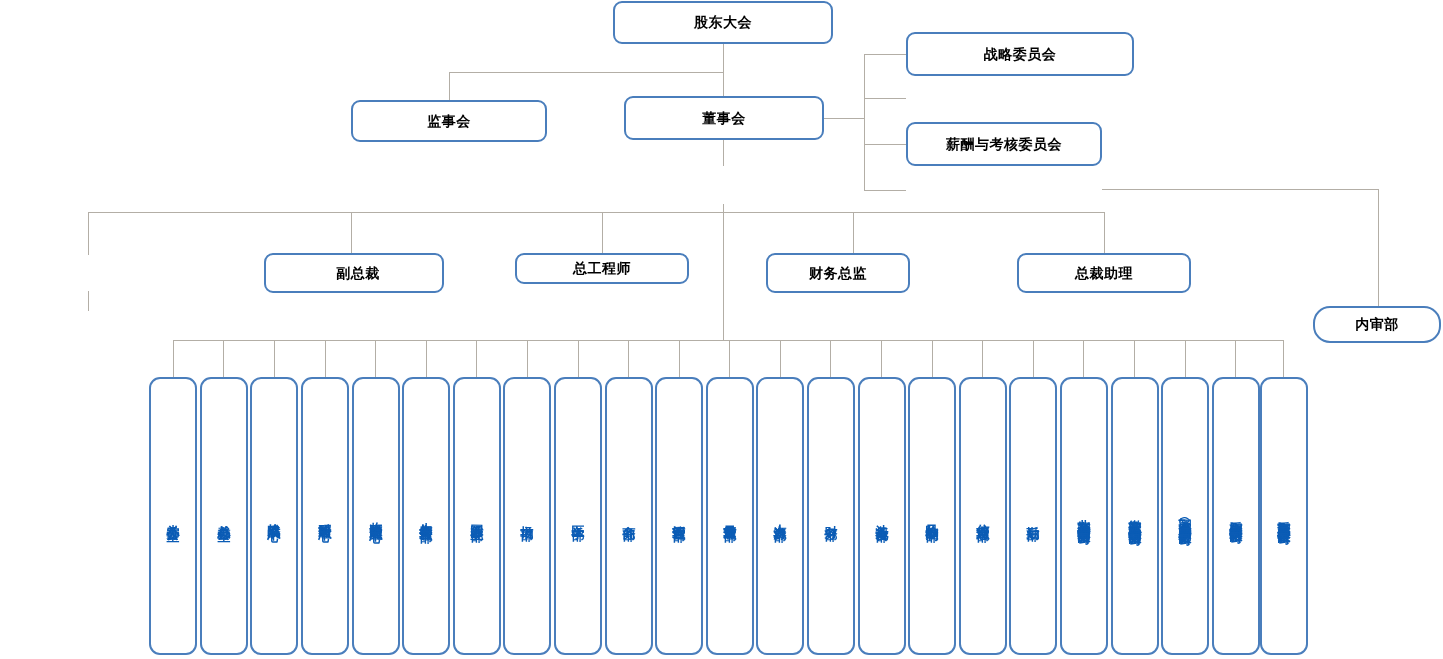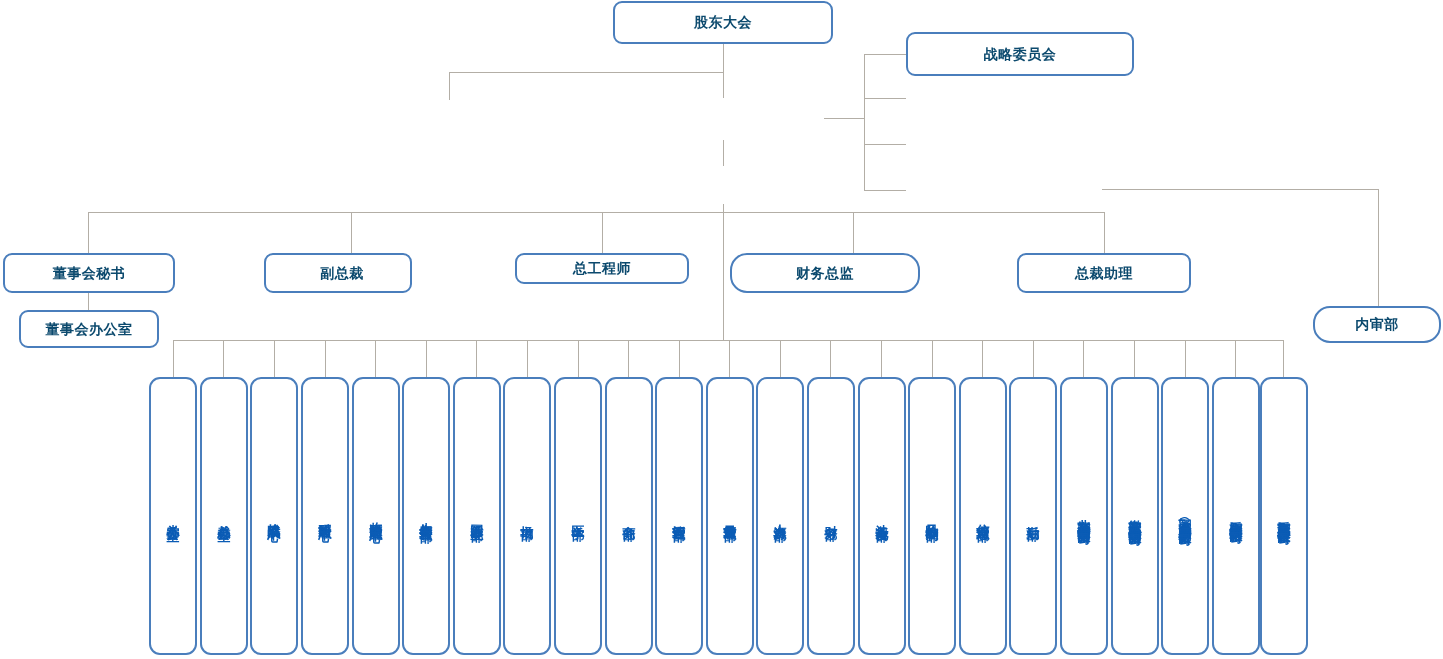--- a/index.html
+++ b/index.html
@@ -25,21 +25,21 @@
   .ln.h { height: 1px; }
   .ln.v { width: 1px; }
 
   
   .box {
     position: absolute;
     box-sizing: border-box;
     border: 2px solid #4a7ebc;
     border-radius: 9px;
     background: #ffffff;
-    color: #0c4a6e;
+    color: #000000;
     font-weight: bold;
     display: flex;
     align-items: center;
     justify-content: center;
     text-align: center;
     letter-spacing: 0.5px;
     line-height: 1.15;
   }
   .box.h-box { font-size: 14px; }
 
@@ -121,32 +121,33 @@
   <div class="ln v" style="left:982px; top:340px; height:38px;"></div>
   <div class="ln v" style="left:1033px; top:340px; height:38px;"></div>
   <div class="ln v" style="left:1083px; top:340px; height:38px;"></div>
   <div class="ln v" style="left:1134px; top:340px; height:38px;"></div>
   <div class="ln v" style="left:1185px; top:340px; height:38px;"></div>
   <div class="ln v" style="left:1235px; top:340px; height:38px;"></div>
   <div class="ln v" style="left:1283px; top:340px; height:38px;"></div>
 
   <div class="box h-box" style="left:613px; top:1px; width:220px; height:43px;">股东大会</div>
 
-
+  <div class="box h-box" style="left:351px; top:100px; width:196px; height:42px;">监事会</div>
+
+  <div class="box h-box" style="left:624px; top:96px; width:200px; height:44px;">董事会</div>
 
 
   <div class="box h-box" style="left:906px; top:32px; width:228px; height:44px;">战略委员会</div>
-
-  <div class="box h-box" style="left:3px; top:253px; width:172px; height:40px;">董事会秘书</div>
-  <div class="box h-box" style="left:264px; top:253px; width:148px; height:40px;padding-left:8px;">副总裁</div>
+  <div class="box h-box" style="left:906px; top:122px; width:196px; height:44px;">薪酬与考核委员会</div>
+
+  <div class="box h-box" style="left:264px; top:253px; width:180px; height:40px;padding-left:8px;">副总裁</div>
   <div class="box h-box" style="left:515px; top:253px; width:174px; height:31px;">总工程师</div>
-  <div class="box h-box" style="left:730px; top:253px; width:190px; height:40px;border-radius:17px;">财务总监</div>
+  <div class="box h-box" style="left:766px; top:253px; width:144px; height:40px;">财务总监</div>
   <div class="box h-box" style="left:1017px; top:253px; width:174px; height:40px;">总裁助理</div>
 
-  <div class="box h-box" style="left:19px; top:310px; width:140px; height:38px;">董事会办公室</div>
 
   <div class="box h-box" style="left:1313px; top:306px; width:128px; height:37px;border-radius:17px;">内审部</div>
 
   <div class="vbox" style="left:149px; top:377px; width:48px; height:278px;">
     <span>党委办公室</span>
   </div>
   <div class="vbox" style="left:200px; top:377px; width:48px; height:278px;">
     <span>总裁办公室</span>
   </div>
   <div class="vbox" style="left:250px; top:377px; width:48px; height:278px;">

